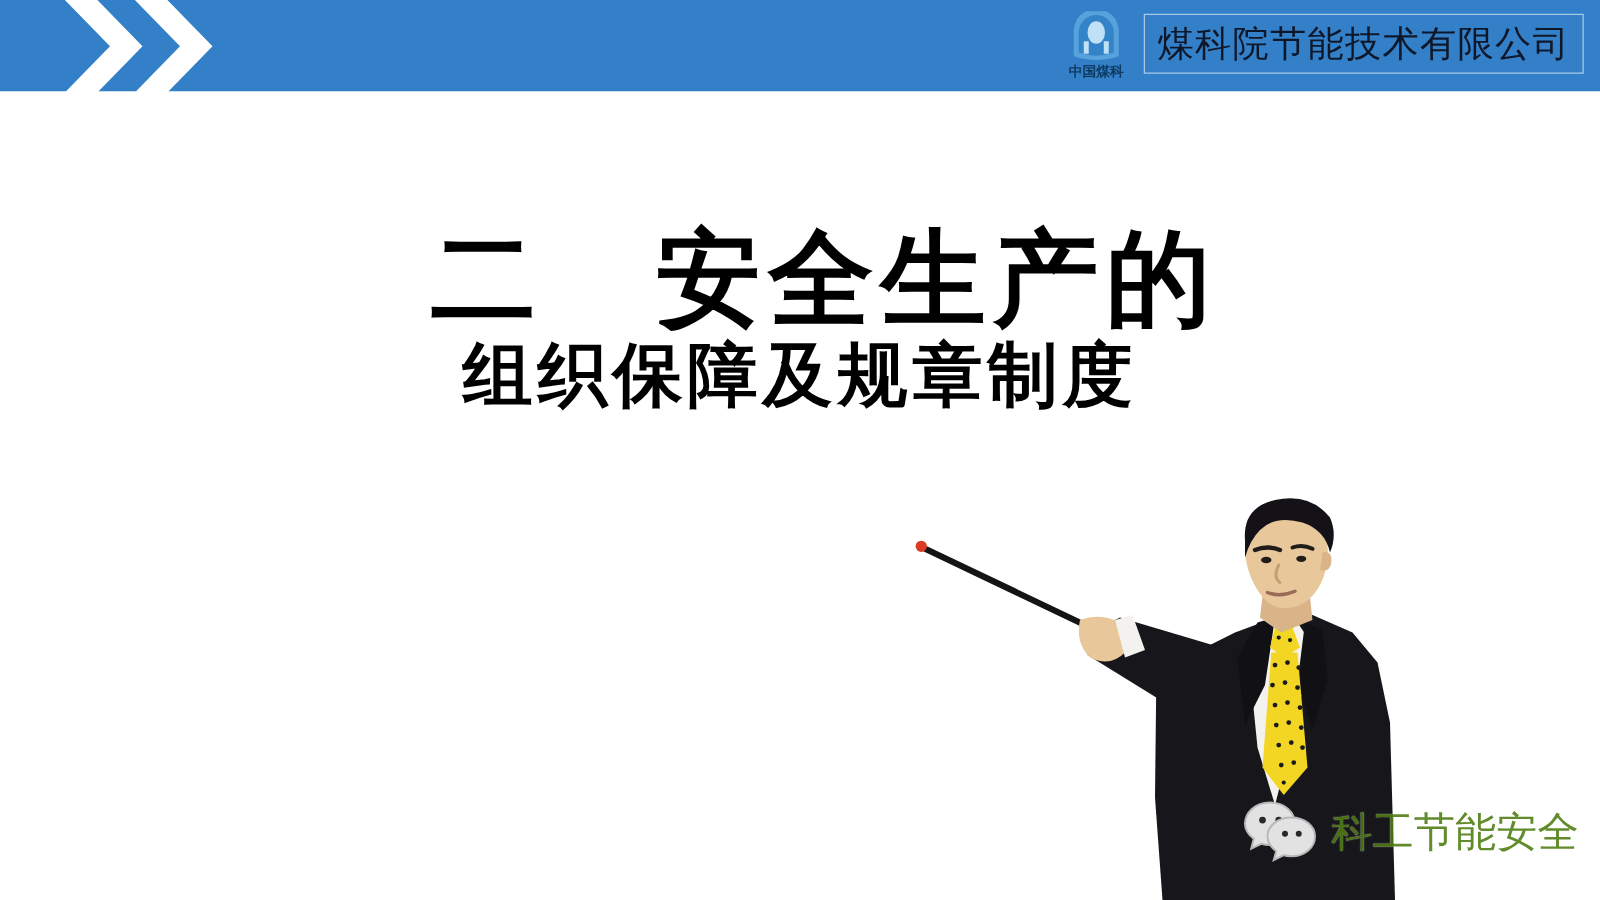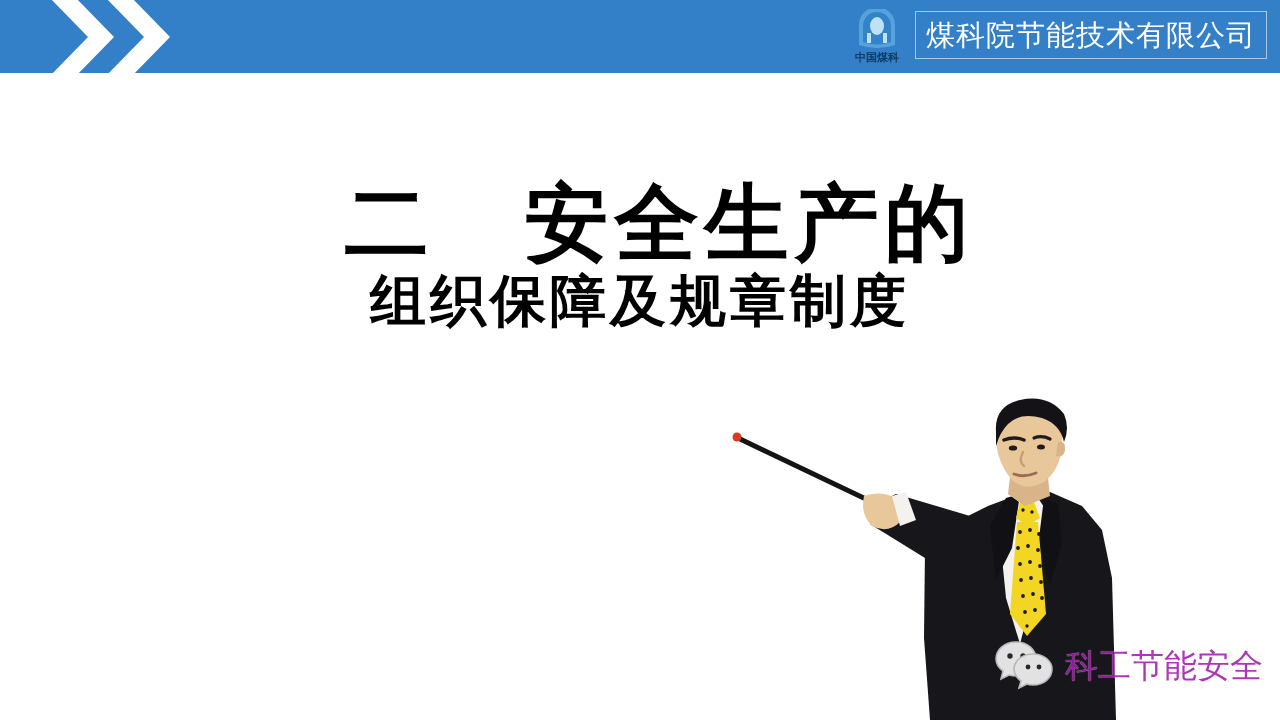--- a/index.html
+++ b/index.html
@@ -71,21 +71,21 @@
     border: 1px solid #a8c8e6;
     box-sizing: border-box;
     display: flex;
     align-items: center;
     justify-content: center;
     background: transparent;
   }
   #company-name-text {
     font-family: "DejaVu Sans", sans-serif;
     font-size: 29px;
-    color: #ffffff;
+    color: #0f172a;
     letter-spacing: 1px;
     white-space: nowrap;
     line-height: 1;
   }
 
   
   #title-block {
     position: absolute;
     left: 0;
     top: 178px;
@@ -127,21 +127,21 @@
     top: 640px;
     display: flex;
     align-items: center;
     gap: 8px;
     opacity: 0.88;
   }
   #wechat-icon { display: block; }
   #wechat-label {
     font-family: "DejaVu Sans", sans-serif;
     font-size: 33px;
-    color: #a21caf;
+    color: #4d7c0f;
     white-space: nowrap;
     line-height: 1;
     text-shadow: 0 0 1px rgba(255,255,255,0.9);
   }
 </style>
 </head>
 <body>
 
 <div id="slide">
 

